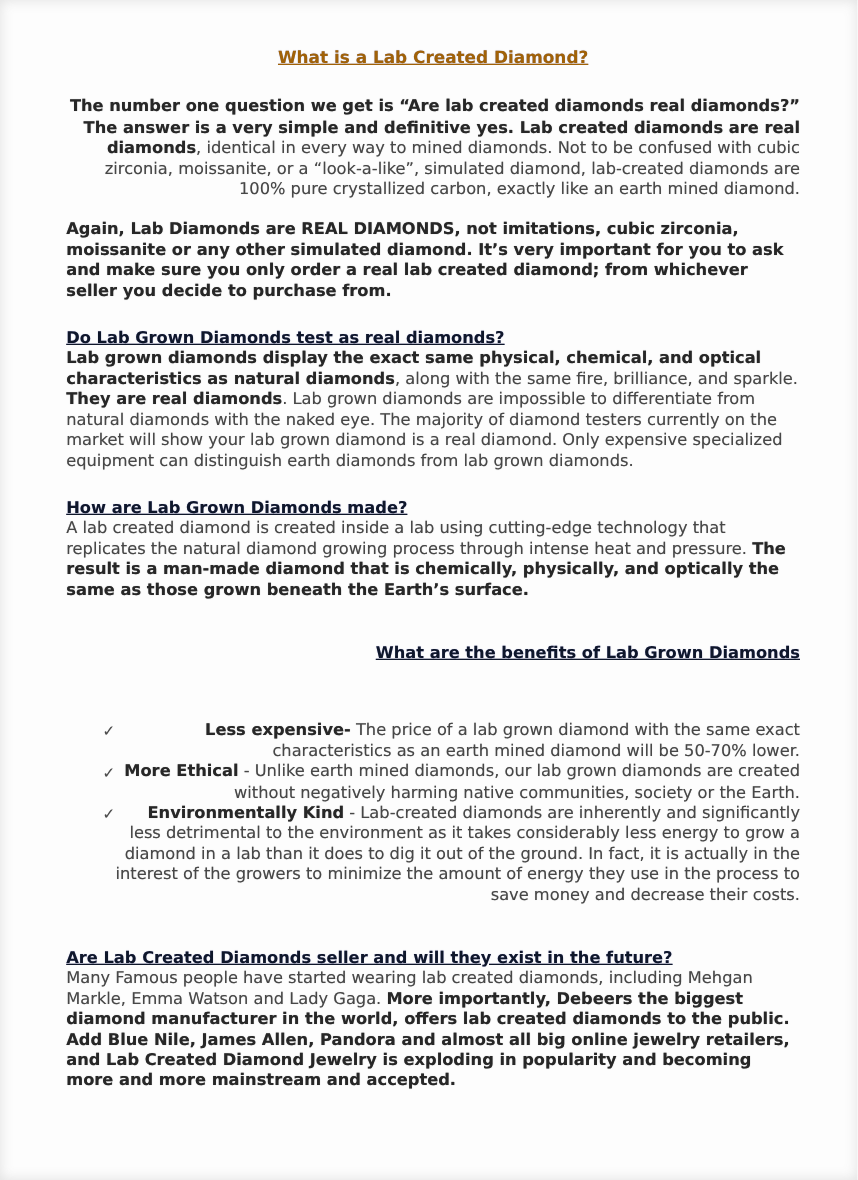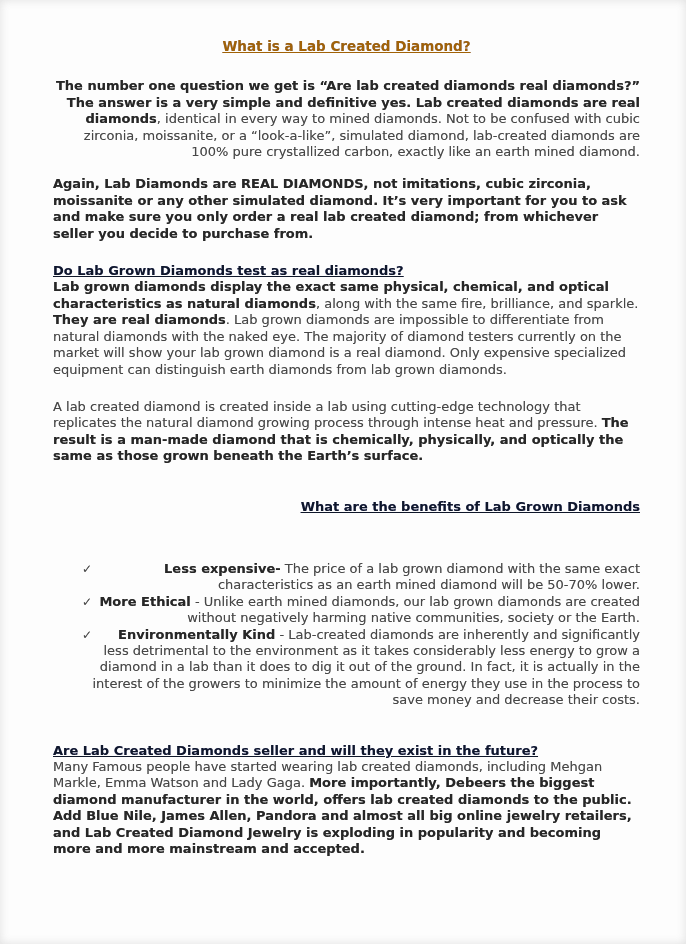--- a/index.html
+++ b/index.html
@@ -43,21 +43,21 @@
   .b {
     font-weight: bold;
     color: #272727;
     text-shadow: 0 0 0.6px rgba(30,30,30,0.5);
   }
   .u { }
   .mt-p1 { margin-top: 24px; text-align: right; }
   .mt-p2 { margin-top: 16px; }
   .mt-h2 { margin-top: 21px; }
   .mt-h3 { margin-top: 21px; }
-  .mt-p4 { margin-top: 15px; }
+  .mt-p4 { }
   .mt-h4 { margin-top: 34px; text-align: right; }
   .mt-h5 { margin-top: 34px; }
   .bullets {
     margin-top: 46px;
     padding-left: 22px;
   }
   .bullet {
     display: flex;
     align-items: flex-start;
   }
@@ -84,20 +84,21 @@
   </p>
 
   <div class="mt-h2">
     <span class="heading">Do Lab Grown Diamonds test as real diamonds?</span>
     <p>
       <span class="b">Lab grown diamonds display the exact same physical, chemical, and optical characteristics as natural diamonds</span><span>, along with the same fire, brilliance, and sparkle. </span><span class="b">They are real diamonds</span><span>. Lab grown diamonds are impossible to differentiate from natural diamonds with the naked eye. The majority of diamond testers currently on the market will show your lab grown diamond is a real diamond. Only expensive specialized equipment can distinguish earth diamonds from lab grown diamonds.</span>
     </p>
   </div>
 
   <div class="mt-h3">
+    <span class="heading">How are Lab Grown Diamonds made?</span>
     <p class="mt-p4">
       <span>A lab created diamond is created inside a lab using cutting-edge technology that replicates the natural diamond growing process through intense heat and pressure. </span><span class="b">The result is a man-made diamond that is chemically, physically, and optically the same as those grown beneath the Earth’s surface.</span>
     </p>
   </div>
 
   <div class="mt-h4">
     <span class="heading">What are the benefits of Lab Grown Diamonds</span>
     <div class="bullets">
       <div class="bullet">
         <span class="marker">✓</span>

